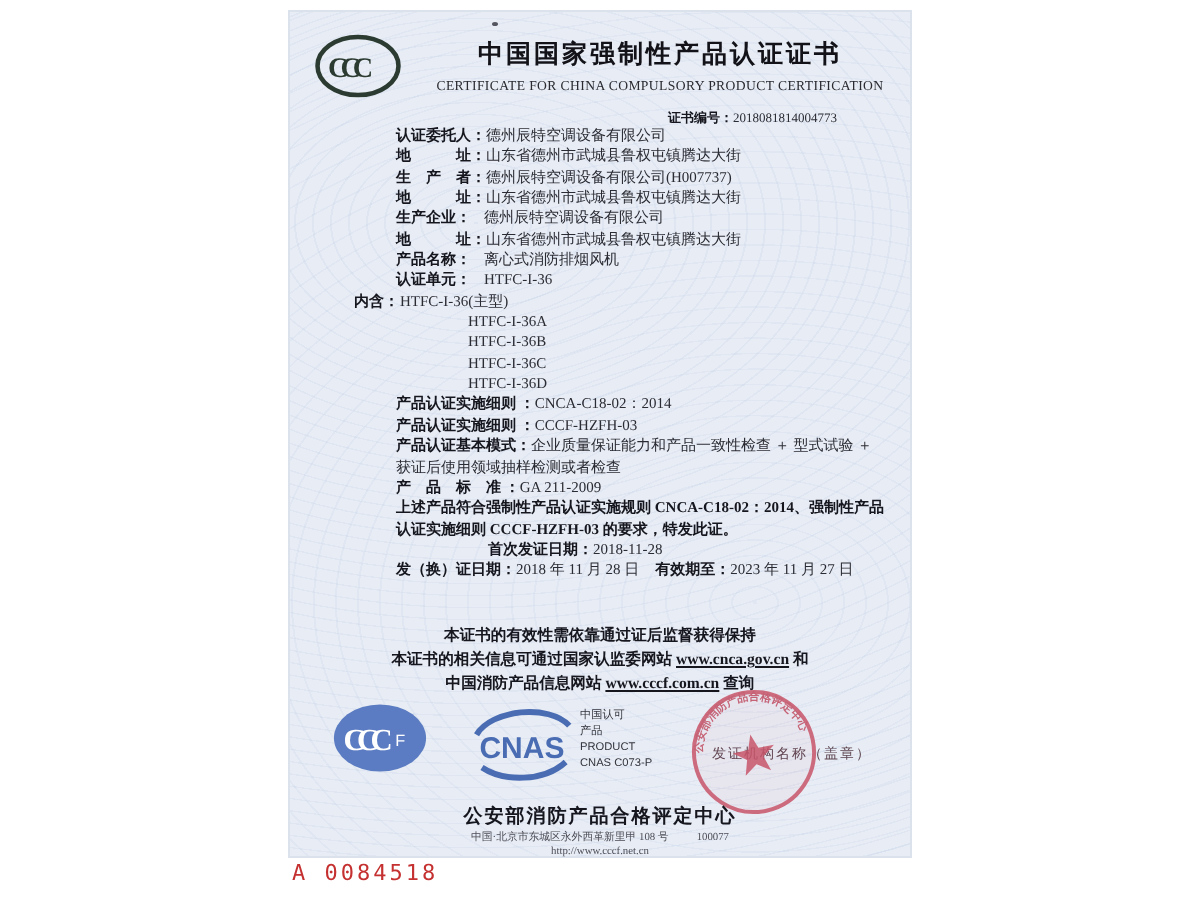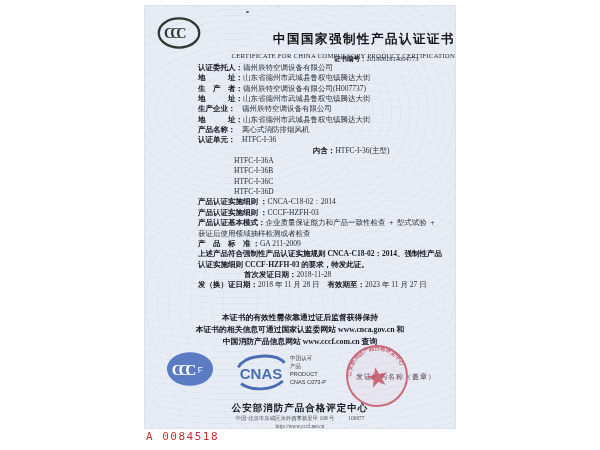--- a/index.html
+++ b/index.html
@@ -17,45 +17,45 @@
     background-image:
       repeating-radial-gradient(ellipse 300px 200px at 30% 25%, rgba(168,188,220,0.14) 0 1px, rgba(168,188,220,0) 1px 9px),
       repeating-radial-gradient(ellipse 340px 240px at 75% 70%, rgba(168,188,220,0.12) 0 1px, rgba(168,188,220,0) 1px 11px);
     border:1px solid #dbe2ec;
     box-sizing:border-box;
     color:#2b2b33;
   }
 
   
   .ccc-logo-top{position:absolute;left:12px;top:9px;width:44px;height:36px;}
-  .head-block{position:absolute;left:60px;top:25px;width:250px;text-align:right;}
+  .head-block{position:absolute;left:60px;top:13px;width:250px;text-align:center;}
   .head-title{font-size:12.5px;font-weight:bold;letter-spacing:1.5px;color:#121218;margin:0;}
   .head-sub{font-size:6.8px;letter-spacing:0.2px;color:#2a2a30;margin-top:4px;}
   .cert-no{position:absolute;left:189px;top:49px;font-size:6.5px;white-space:nowrap;}
   .cert-no .lbl2{font-weight:bold;}
   .speck{position:absolute;left:101px;top:5px;width:3px;height:2px;background:#55555f;border-radius:50%;}
 
   
   .body-text{position:absolute;left:0;top:57px;width:100%;}
   .r{height:10.35px;line-height:10.35px;font-size:7.5px;padding-left:53px;white-space:nowrap;}
   .r .lbl{font-weight:bold;color:#16161e;display:inline-block;min-width:44px;}
   .lbl2{font-weight:bold;color:#16161e;}
   .r.model{padding-left:89px;}
-  .r.model-first{padding-left:102px;text-align:center;}
+  .r.model-first{padding-left:32px;}
   .r.model-first .lbl-sm{font-weight:bold;color:#16161e;display:inline-block;width:23px;}
   .r.rule .lbl{min-width:0;}
   .r.statement{font-weight:bold;color:#16161e;}
   .r.first-issue{padding-left:99px;}
   .gap8{display:inline-block;width:8px;}
 
   
   .notices{position:absolute;left:0;top:306px;width:100%;text-align:center;
            font-size:7.8px;font-weight:bold;color:#16161e;}
   .notices div{height:12px;line-height:12px;white-space:nowrap;}
-  .u{}
+  .u{text-decoration:underline;}
 
   
   .cccf-logo{position:absolute;left:21px;top:344px;width:48px;height:38px;}
   .cnas-logo{position:absolute;left:88px;top:345px;width:56px;height:40px;}
   .accred{position:absolute;left:145px;top:348px;font-size:5.6px;line-height:8px;color:#33333b;
           font-family:"Liberation Sans","DejaVu Sans",sans-serif;white-space:nowrap;}
   .stamp-label{position:absolute;left:211px;top:366px;font-size:7px;color:#5b4450;letter-spacing:1px;white-space:nowrap;}
   .stamp{position:absolute;left:197px;top:335px;width:70px;height:70px;transform:rotate(-12deg);opacity:0.85;}
 
   

